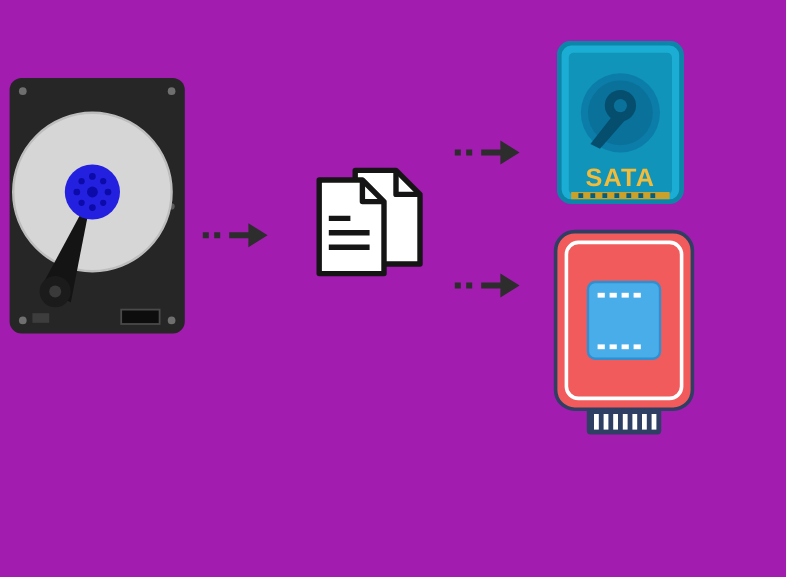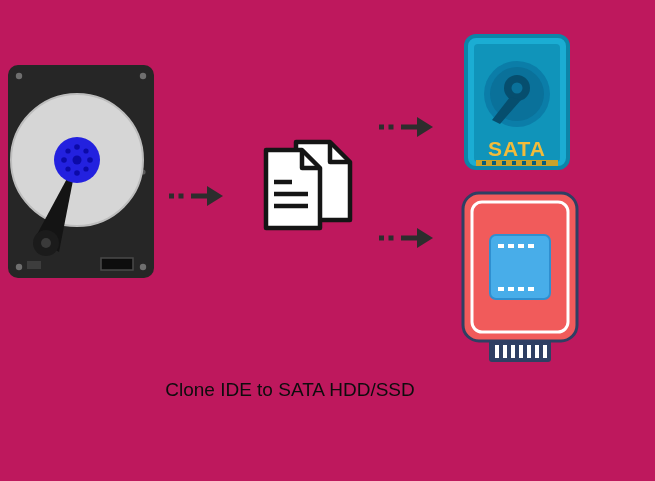--- a/index.html
+++ b/index.html
@@ -5,21 +5,21 @@
   html, body {
     margin: 0;
     padding: 0;
     background: #ffffff;
     font-family: "Liberation Sans", sans-serif;
   }
   .canvas {
     position: relative;
     width: 655px;
     height: 481px;
-    background: #be185d;
+    background: #a21caf;
     overflow: hidden;
     text-decoration: underline;
   }
   .abs { position: absolute; }
 
   .hdd    { left: 5px;   top: 62px;  width: 152px; height: 219px; }
   .arrow1 { left: 166px; top: 183px; width: 58px;  height: 26px; }
   .docs   { left: 258px; top: 138px; width: 104px; height: 94px; }
   .arrow2 { left: 376px; top: 114px; width: 58px;  height: 26px; }
   .arrow3 { left: 376px; top: 225px; width: 58px;  height: 26px; }
@@ -161,15 +161,14 @@
         <rect x="59" y="54" width="6" height="4"></rect>
         <rect x="69" y="54" width="6" height="4"></rect>
         <rect x="39" y="97" width="6" height="4"></rect>
         <rect x="49" y="97" width="6" height="4"></rect>
         <rect x="59" y="97" width="6" height="4"></rect>
         <rect x="69" y="97" width="6" height="4"></rect>
       </g>
     </svg>
   </div>
 
-  <div class="caption">Clone IDE to SATA HDD/SSD</div>
 
 </div>
 
 </body></html>

